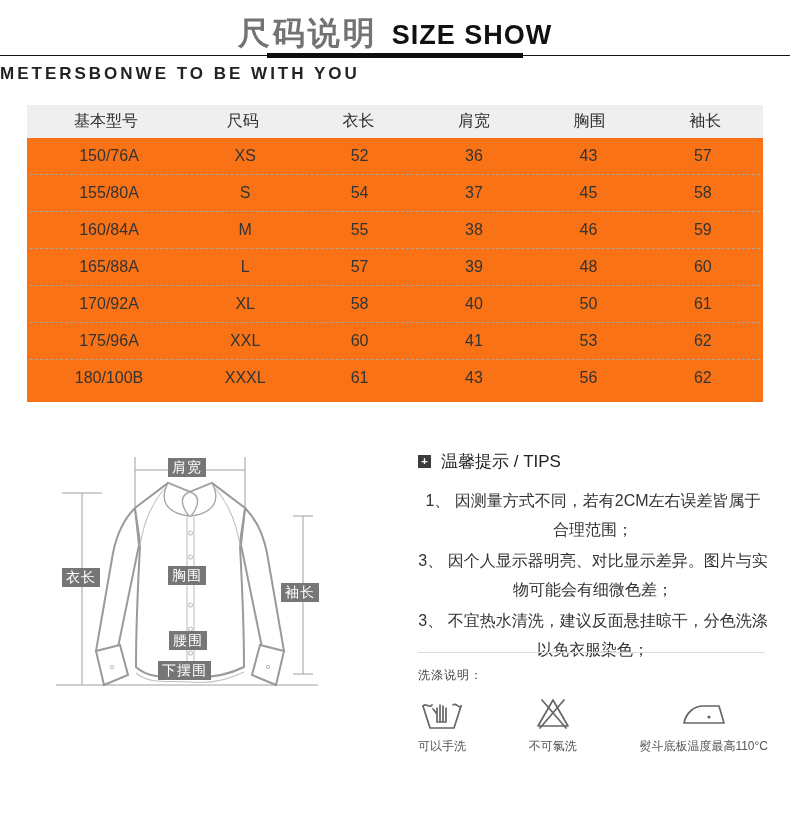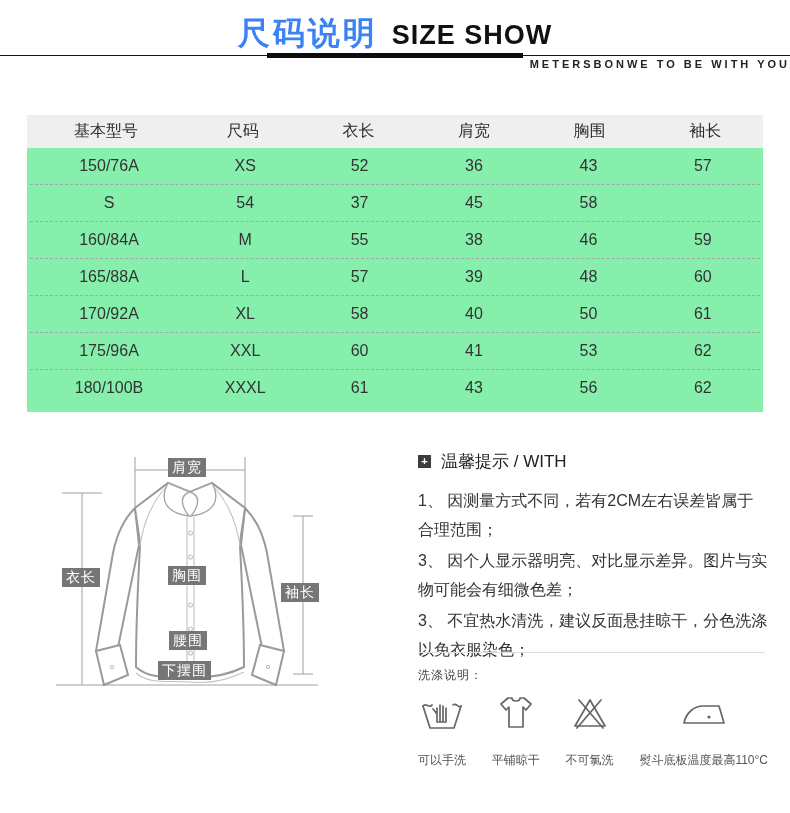--- a/index.html
+++ b/index.html
@@ -2,29 +2,29 @@
 <html><head>
 <meta charset="utf-8">
 <style>
   html,body { margin:0; padding:0; }
   body { background:#ffffff; font-family:"Liberation Sans","DejaVu Sans",sans-serif; }
   .page { position:relative; width:790px; height:813px; background:#fff; overflow:hidden; }
 
   
   .header { padding-top:12px; }
   .title-row { display:flex; justify-content:center; align-items:baseline; gap:14px; height:38px; }
-  .title-cn { font-size:32px; color:#3b82f6; font-weight:600; letter-spacing:3px; }
+  .title-cn { font-size:32px; color:#737373; font-weight:600; letter-spacing:3px; }
   .title-en { font-size:27px; color:#111; font-weight:600; letter-spacing:1px; }
   .header-rule { position:relative; height:5px; margin-top:3px; }
   .header-rule .thin { position:absolute; top:2px; left:0; right:0; border-top:1px solid #151515; }
   .header-rule .thick { position:absolute; top:0; left:50%; transform:translateX(-50%); width:256px; height:5px; background:#0d0d0d; }
-  .tagline { text-align:right; font-size:11px; letter-spacing:3px; color:#222; font-weight:600; }
-
-  
-  .size-table { position:absolute; left:27px; top:115px; width:736px; background:#86efac; padding-bottom:6px; }
+  .tagline { text-align:left; font-size:17px; letter-spacing:3px; color:#222; margin-top:6px; font-weight:600; }
+
+  
+  .size-table { position:absolute; left:27px; top:105px; width:736px; background:#f97316; padding-bottom:6px; }
   .t-head { display:grid; grid-template-columns:158px repeat(5,1fr); height:33px; background:#efefef; align-items:center; }
   .t-row  { display:grid; grid-template-columns:158px repeat(5,1fr); height:36px; align-items:center; border-bottom:1px dashed #a6a6a6; margin:0 3px; }
   .t-row:last-child { border-bottom:none; }
   .t-cell, .t-hcell { text-align:center; font-size:16px; color:#333; }
   .t-hcell { color:#2e2e2e; }
 
   
   .diagram { position:absolute; left:40px; top:443px; width:325px; height:312px; }
   .diagram svg { position:absolute; left:10px; top:0; }
   .m-label { position:absolute; background:#767676; color:#fff; font-size:14px; line-height:19px; padding:0 4px; letter-spacing:1px; white-space:nowrap; }
@@ -32,30 +32,30 @@
   .lbl-length   { left:22px;  top:125px; }
   .lbl-chest    { left:128px; top:123px; }
   .lbl-waist    { left:129px; top:188px; }
   .lbl-hem      { left:118px; top:218px; }
   .lbl-sleeve   { left:241px; top:140px; }
 
   
   .tips { position:absolute; left:418px; top:450px; width:350px; }
   .tips-header { display:flex; align-items:center; gap:10px; font-size:17px; color:#222; }
   .plus-icon { width:13px; height:13px; background:#3d3d3d; color:#fff; font-size:11px; line-height:12px; text-align:center; font-weight:bold; flex:0 0 auto; }
-  .tips-list { margin-top:13px; font-size:16px; color:#333; line-height:29px; }
+  .tips-list { margin-top:13px; font-size:16px; color:#333; line-height:29px;text-align:center; }
   .tip-item { margin-bottom:2px; }
 
   
   .wash-divider { position:absolute; left:418px; top:652px; width:347px; border-top:1px solid #ddd; }
   .washing { position:absolute; left:418px; top:667px; width:350px; }
   .washing-title { font-size:12px; color:#444; letter-spacing:1px; }
   .wash-items { display:flex; justify-content:space-between; align-items:flex-start; margin-top:9px; }
   .wash-item { display:flex; flex-direction:column; align-items:center; }
-  .wash-label { font-size:12px; color:#555; margin-top:19px; white-space:nowrap; }
+  .wash-label { font-size:12px; color:#555; margin-top:5px; white-space:nowrap; }
   .wash-icon-svg { stroke:#666; fill:none; stroke-width:1.7; stroke-linecap:round; stroke-linejoin:round; }
 </style>
 </head>
 <body>
 
 <div class="page">
 
   <div class="header">
     <div class="title-row">
       <span class="title-cn">尺码说明</span>
@@ -79,20 +79,21 @@
     </div>
     <div class="t-row">
       <div class="t-cell">150/76A</div>
       <div class="t-cell">XS</div>
       <div class="t-cell">52</div>
       <div class="t-cell">36</div>
       <div class="t-cell">43</div>
       <div class="t-cell">57</div>
     </div>
     <div class="t-row">
+      <div class="t-cell">155/80A</div>
       <div class="t-cell">S</div>
       <div class="t-cell">54</div>
       <div class="t-cell">37</div>
       <div class="t-cell">45</div>
       <div class="t-cell">58</div>
     </div>
     <div class="t-row">
       <div class="t-cell">160/84A</div>
       <div class="t-cell">M</div>
       <div class="t-cell">55</div>
@@ -185,21 +186,21 @@
     <div class="m-label lbl-length">衣长</div>
     <div class="m-label lbl-chest">胸围</div>
     <div class="m-label lbl-waist">腰围</div>
     <div class="m-label lbl-hem">下摆围</div>
     <div class="m-label lbl-sleeve">袖长</div>
   </div>
 
   <div class="tips">
     <div class="tips-header">
       <span class="plus-icon">+</span>
-      <span>温馨提示 / WITH</span>
+      <span>温馨提示 / TIPS</span>
     </div>
     <div class="tips-list">
       <div class="tip-item">1、 因测量方式不同，若有2CM左右误差皆属于合理范围；</div>
       <div class="tip-item">3、 因个人显示器明亮、对比显示差异。图片与实物可能会有细微色差；</div>
       <div class="tip-item">3、 不宜热水清洗，建议反面悬挂晾干，分色洗涤以免衣服染色；</div>
     </div>
   </div>
 
   <div class="wash-divider"></div>
   <div class="washing">
@@ -208,26 +209,20 @@
 
       <div class="wash-item">
         <svg class="wash-icon-svg" width="44" height="40" viewBox="0 0 44 40">
           <path d="M3,13 L10,35 H34 L41,13"></path>
           <path d="M3,13 C6,9 9,16 12,12 M33,12 C36,9 39,16 41,13"></path>
           <path d="M17,29 V15 M20,29 V12 M23,29 V13 M26,28 V15 M17,29 H26 M17,21 L13,16"></path>
         </svg>
         <div class="wash-label">可以手洗</div>
       </div>
 
-      <div class="wash-item">
-        <svg class="wash-icon-svg" width="40" height="40" viewBox="0 0 40 40">
-          <path d="M12,5 H16 C16,9 24,9 24,5 H28 L35,11 L30,17 L27,14 V34 H13 V14 L10,17 L5,11 Z"></path>
-        </svg>
-        <div class="wash-label">平铺晾干</div>
-      </div>
 
       <div class="wash-item">
         <svg class="wash-icon-svg" width="40" height="40" viewBox="0 0 40 40">
           <path d="M20,7 L35,33 H5 Z"></path>
           <path d="M9,7 L33,35 M31,7 L7,35"></path>
         </svg>
         <div class="wash-label">不可氯洗</div>
       </div>
 
       <div class="wash-item">

